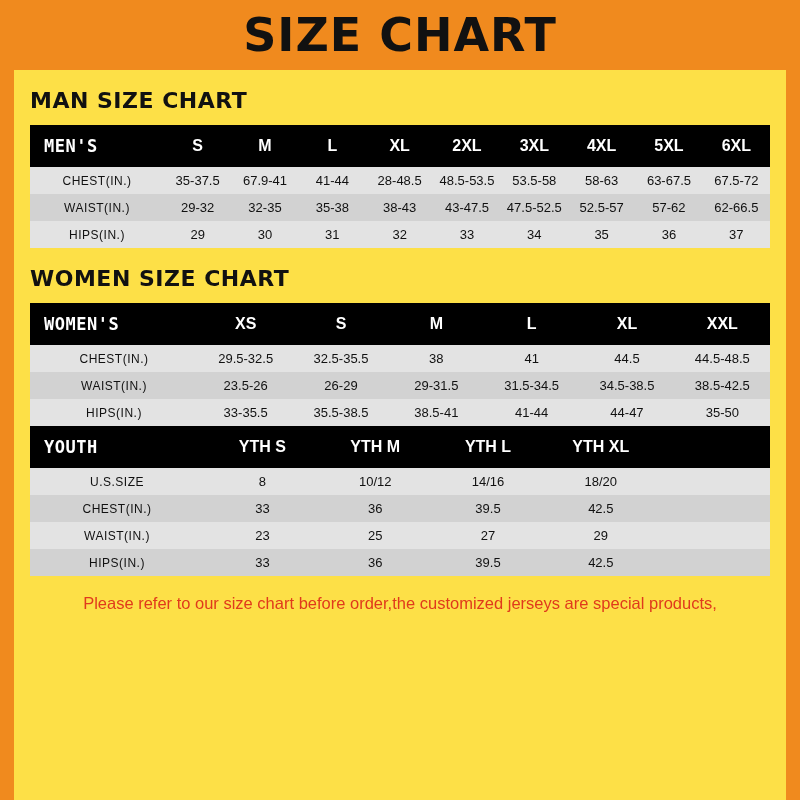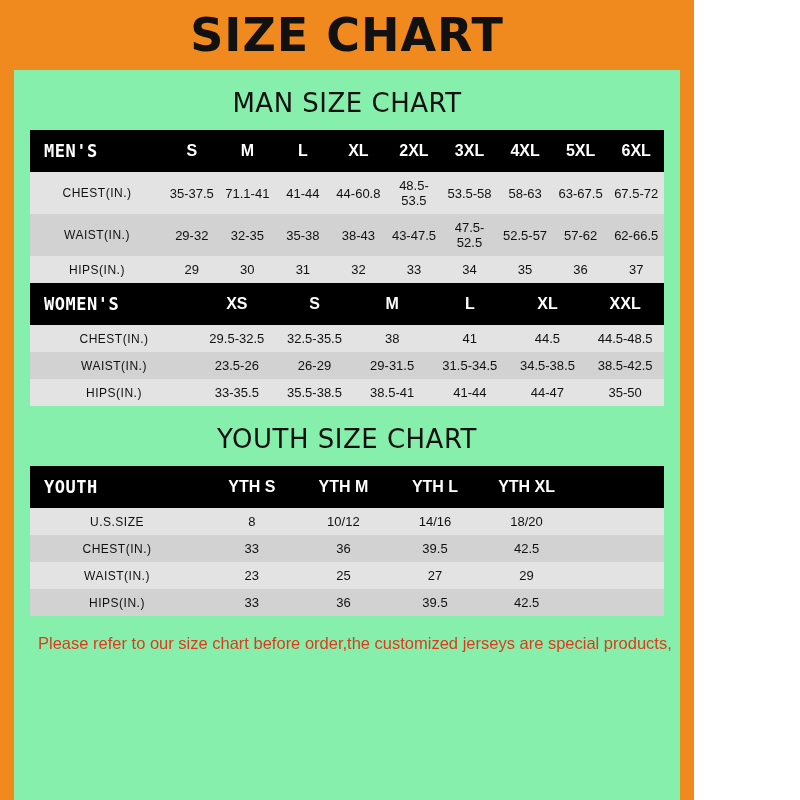--- a/index.html
+++ b/index.html
@@ -8,50 +8,50 @@
   }
   body {
     width: 800px;
     height: 800px;
     background: #ffffff;
     font-family: "Liberation Sans", sans-serif;
     overflow: hidden;
   }
   .page {
     position: relative;
-    width: 694px;
+    width: 800px;
     height: 800px;
     box-sizing: border-box;
     border-left: 14px solid #f08a1e;
     border-right: 14px solid #f08a1e;
-    background: #86efac;
+    background: #fde047;
   }
   .header-band {
     height: 70px;
     background: #f08a1e;
     display: flex;
     align-items: center;
     justify-content: center;
   }
   .header-title {
     font-family: "DejaVu Sans", sans-serif;
     font-weight: bold;
     font-size: 46px;
     letter-spacing: 1px;
     color: #111111;
     line-height: 1;
   }
   .content {
     padding: 0 16px;
   }
   .section-title {
-    text-align: center;
+    text-align: left;
     font-family: "DejaVu Sans", sans-serif;
-    font-weight: normal;
-    font-size: 26px;
+    font-weight: bold;
+    font-size: 22px;
     color: #111111;
     margin: 18px 0 12px 0;
     letter-spacing: 0.5px;
   }
   table.size-table {
     width: 100%;
     border-collapse: collapse;
     table-layout: fixed;
   }
   table.size-table th,
@@ -96,21 +96,21 @@
   .youth-table thead th { font-size: 16px; margin-top: 24px; }
   .youth-table td { font-size: 14px; }
   .youth-table tbody td.rowhead { padding-left: 0; }
   .footer-note {
     margin: 16px 8px 0 8px;
     color: #e03a1c;
     font-size: 16.5px;
     line-height: 1.45;
     font-family: "Liberation Sans", sans-serif;
   }
-  .footer-note div { white-space: nowrap; }
+  .footer-note div { white-space: nowrap; text-align: center; }
 </style>
 </head>
 <body>
 
 <div class="page">
 
   <div class="header-band">
     <div class="header-title">SIZE CHART</div>
   </div>
 
@@ -129,23 +129,23 @@
           <th>3XL</th>
           <th>4XL</th>
           <th>5XL</th>
           <th>6XL</th>
         </tr>
       </thead>
       <tbody>
         <tr class="shade-a">
           <td class="rowhead">CHEST(IN.)</td>
           <td>35-37.5</td>
-          <td>71.1-41</td>
+          <td>67.9-41</td>
           <td>41-44</td>
-          <td>44-60.8</td>
+          <td>28-48.5</td>
           <td>48.5-53.5</td>
           <td>53.5-58</td>
           <td>58-63</td>
           <td>63-67.5</td>
           <td>67.5-72</td>
         </tr>
         <tr class="shade-b">
           <td class="rowhead">WAIST(IN.)</td>
           <td>29-32</td>
           <td>32-35</td>
@@ -165,20 +165,21 @@
           <td>32</td>
           <td>33</td>
           <td>34</td>
           <td>35</td>
           <td>36</td>
           <td>37</td>
         </tr>
       </tbody>
     </table>
 
+    <div class="section-title">WOMEN SIZE CHART</div>
     <table class="size-table women-table">
       <thead>
         <tr>
           <th class="corner">WOMEN'S</th>
           <th>XS</th>
           <th>S</th>
           <th>M</th>
           <th>L</th>
           <th>XL</th>
           <th>XXL</th>
@@ -208,21 +209,20 @@
           <td>33-35.5</td>
           <td>35.5-38.5</td>
           <td>38.5-41</td>
           <td>41-44</td>
           <td>44-47</td>
           <td>35-50</td>
         </tr>
       </tbody>
     </table>
 
-    <div class="section-title">YOUTH SIZE CHART</div>
     <table class="size-table youth-table">
       <thead>
         <tr>
           <th class="corner">YOUTH</th>
           <th>YTH S</th>
           <th>YTH M</th>
           <th>YTH L</th>
           <th>YTH XL</th>
           <th></th>
         </tr>

